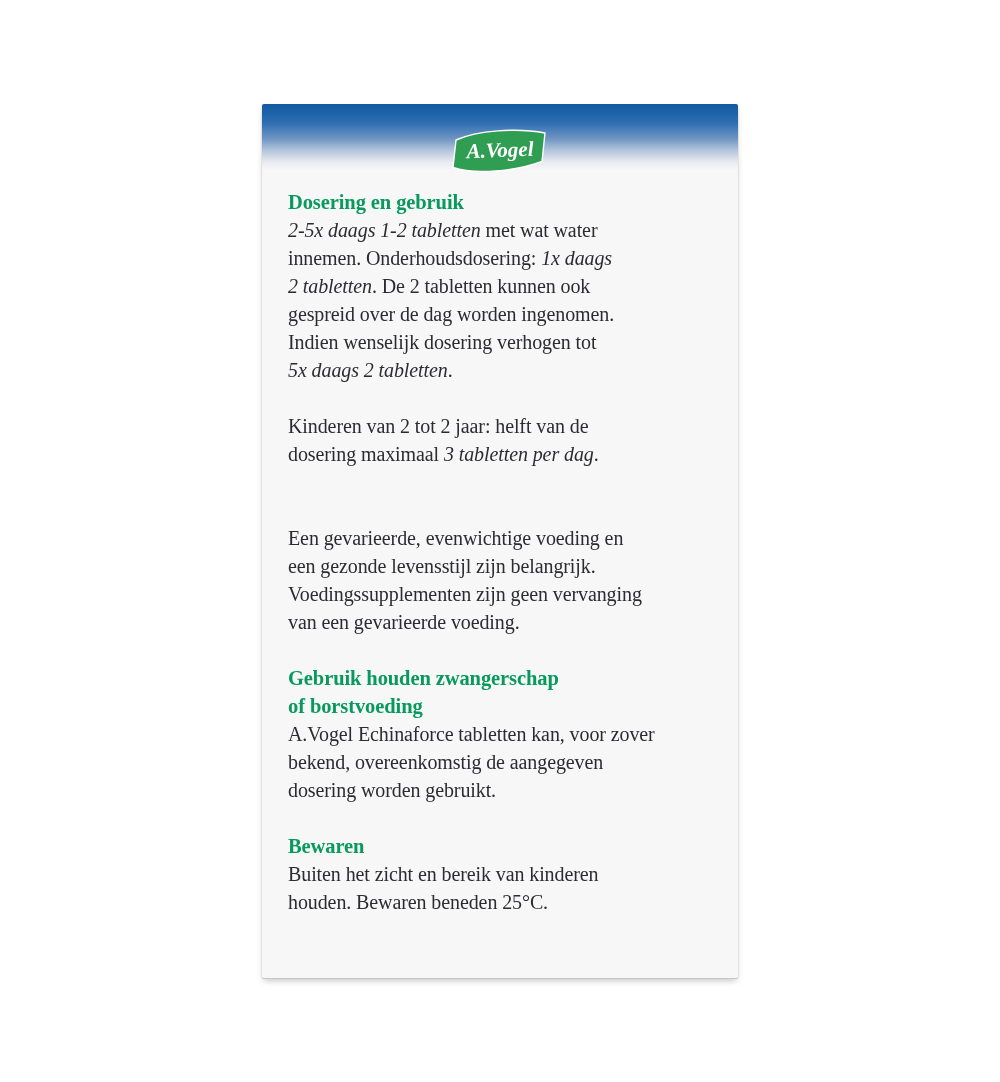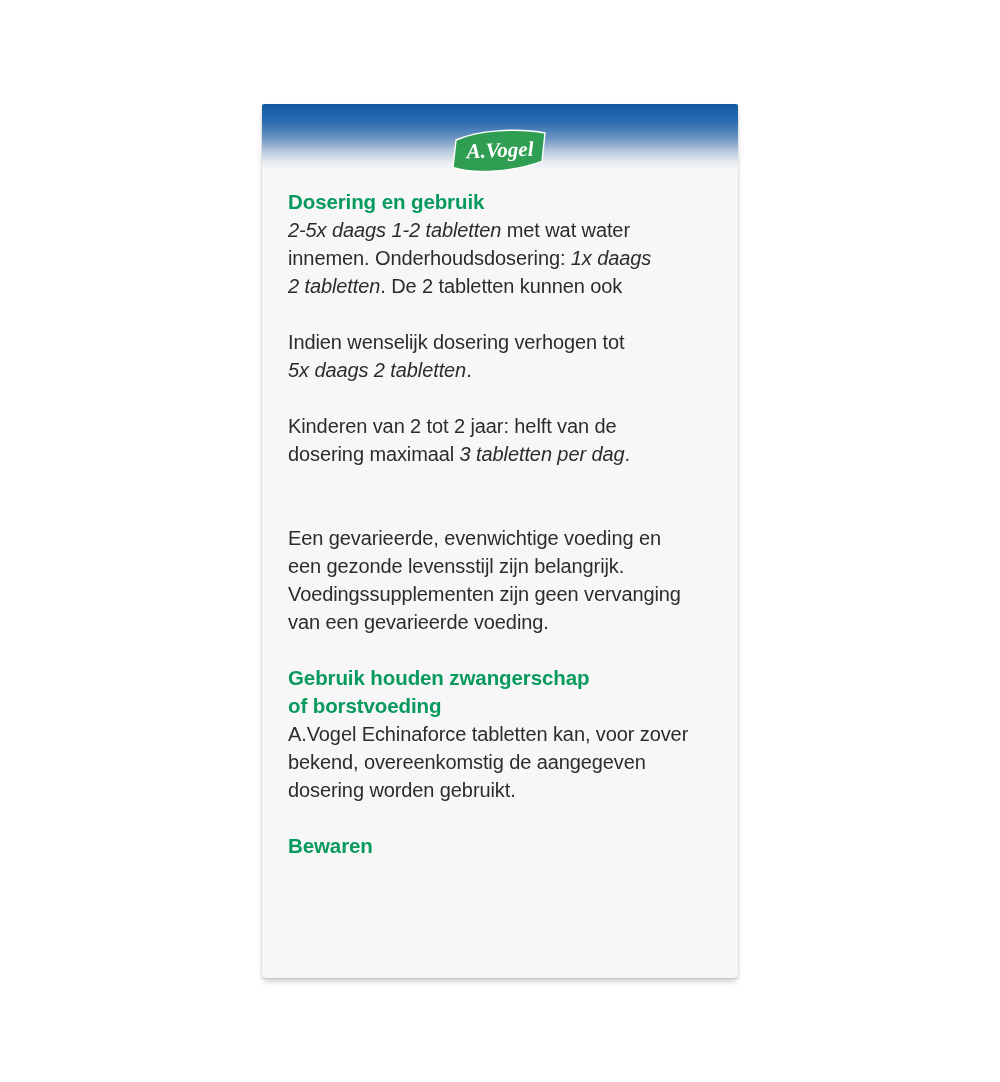--- a/index.html
+++ b/index.html
@@ -53,20 +53,21 @@
   }
   .content {
     position: absolute;
     left: 26px;
     top: 84px;
     width: 428px;
     font-size: 20px;
     line-height: 28px;
     color: #2c2c30;
     letter-spacing: -0.1px;
+    font-family: Liberation Serif, serif;
   }
   .content h2 {
     margin: 0;
     font-size: 20.5px;
     line-height: 28px;
     font-weight: bold;
     color: var(--heading-green, #089a5d);
     white-space: pre-line;
   }
   .content p {
@@ -92,28 +93,29 @@
         <path d="M 7,14 C 28,4.5 68,1.5 96,7
                  L 93,35.5
                  C 66,45.5 26,49 4,41.5 Z" stroke="#ffffff" stroke-width="1.4" stroke-linejoin="round" fill="#2f9e52"></path>
         <text x="51" y="31" text-anchor="middle" font-family="Liberation Serif, DejaVu Serif, serif" font-style="italic" font-weight="bold" font-size="21" transform="rotate(-2 51 25)" fill="#ffffff">A.Vogel</text>
       </svg>
     </div>
 
     <div class="content">
         <section>
           <h2>Dosering en gebruik</h2>
-          <p><em>2-5x daags 1-2 tabletten</em><span> met wat water</span><br><span>innemen. Onderhoudsdosering: </span><em>1x daags</em><br><em>2 tabletten</em><span>. De 2 tabletten kunnen ook</span><br><br><span>Indien wenselijk dosering verhogen tot</span><br><em>5x daags 2 tabletten</em><span>.</span></p>
+          <p><em>2-5x daags 1-2 tabletten</em><span> met wat water</span><br><span>innemen. Onderhoudsdosering: </span><em>1x daags</em><br><em>2 tabletten</em><span>. De 2 tabletten kunnen ook</span><br><span>gespreid over de dag worden ingenomen.</span><br><span>Indien wenselijk dosering verhogen tot</span><br><em>5x daags 2 tabletten</em><span>.</span></p>
           <p><span>Kinderen van 2 tot 2 jaar: helft van de</span><br><span>dosering maximaal </span><em>3 tabletten per dag</em><span>.</span></p>
           <p><br><span>Een gevarieerde, evenwichtige voeding en</span><br><span>een gezonde levensstijl zijn belangrijk.</span><br><span>Voedingssupplementen zijn geen vervanging</span><br><span>van een gevarieerde voeding.</span></p>
         </section>
         <section>
           <h2>Gebruik houden zwangerschap
 of borstvoeding</h2>
           <p><span>A.Vogel Echinaforce tabletten kan, voor zover</span><br><span>bekend, overeenkomstig de aangegeven</span><br><span>dosering worden gebruikt.</span></p>
         </section>
         <section>
           <h2>Bewaren</h2>
+          <p><span>Buiten het zicht en bereik van kinderen</span><br><span>houden. Bewaren beneden 25°C.</span></p>
         </section>
       </div>
 
   </div>
 </div>
 
 </body></html>

